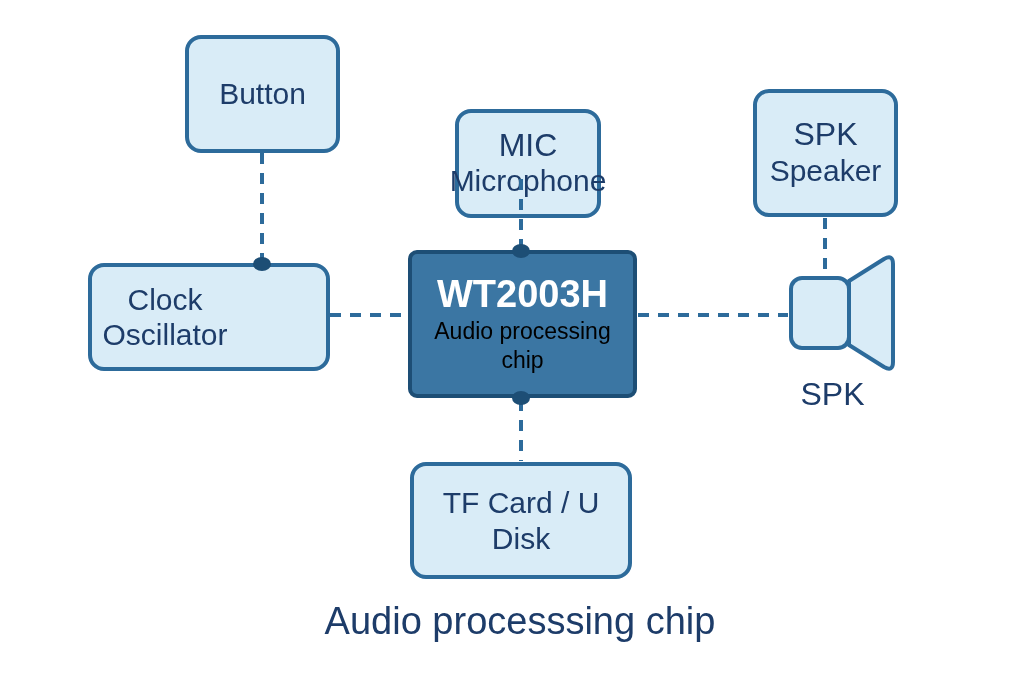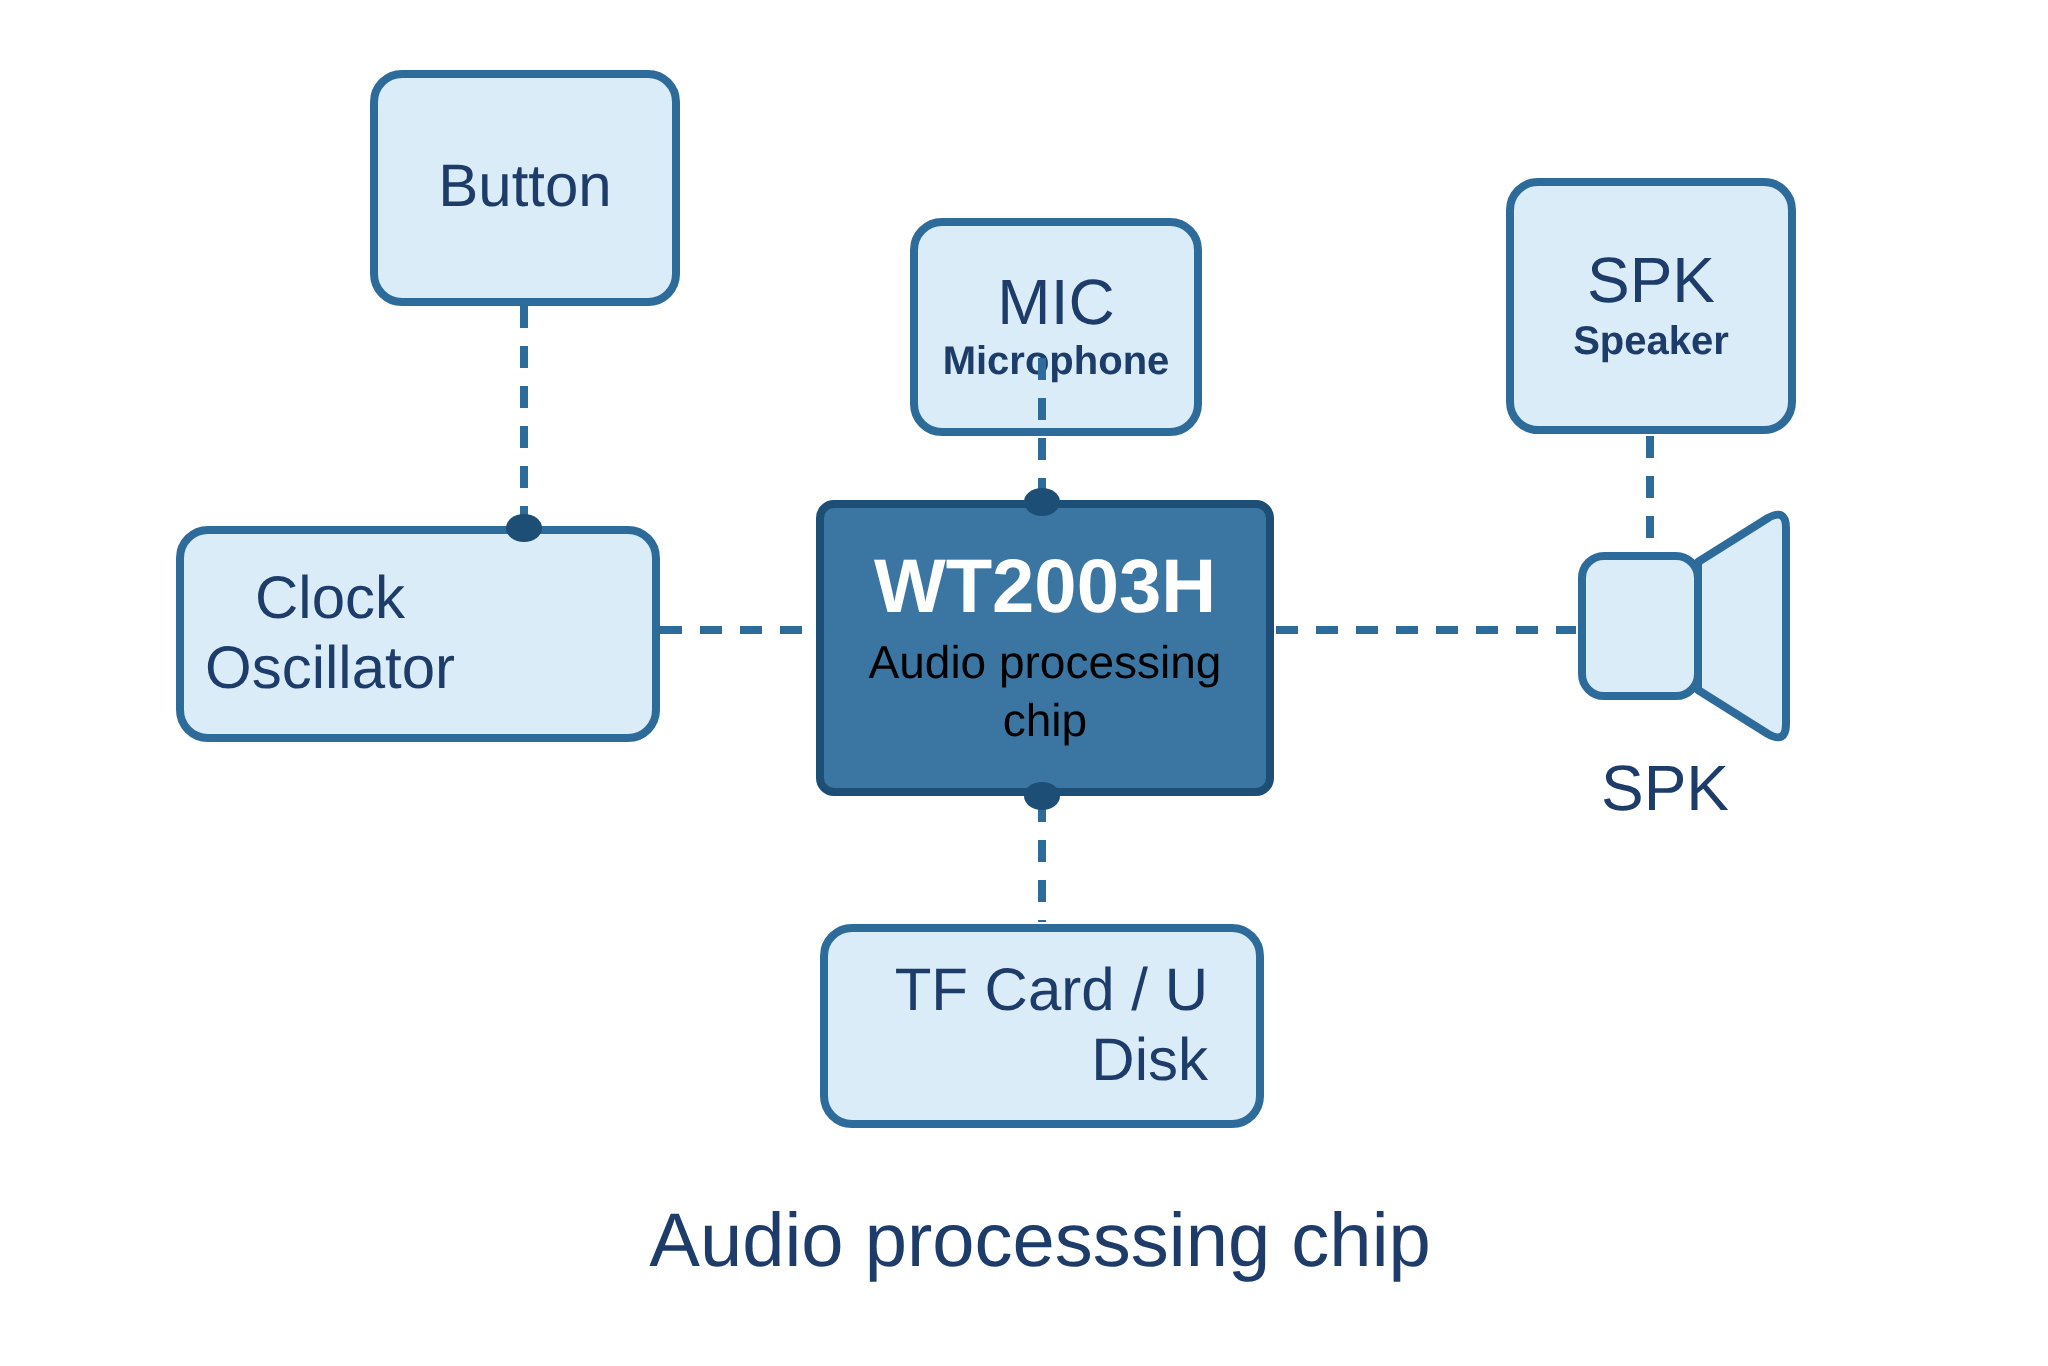--- a/index.html
+++ b/index.html
@@ -48,22 +48,22 @@
     line-height:1.18;
     color:var(--text);
   }
   .node .title{
     font-size:32px;
     font-weight:500;
     line-height:1.1;
     color:var(--text);
   }
   .node .subtitle{
-    font-size:20px;
-    font-weight:700;
+    font-size:30px;
+    font-weight:400;
     line-height:1.2;
     color:var(--text);
   }
   .combo{
     flex-direction:column;
     align-items:stretch;
     padding:0;
   }
   .combo .cell{
     display:flex;
@@ -154,21 +154,21 @@
     <div class="cell cell-clock">
       <span class="lbl">Clock Oscillator</span>
     </div>
   </div>
 
   <div class="node chip" style="left:408px;top:250px;width:229px;height:148px;">
     <span class="title">WT2003H</span>
     <span class="subtitle">Audio processing chip</span>
   </div>
 
-  <div class="node" style="left:410px;top:462px;width:222px;height:102px;padding:0 24px;text-align:right;">
+  <div class="node" style="left:410px;top:462px;width:222px;height:117px;padding:0 24px;">
     <span class="lbl">TF Card / U Disk</span>
   </div>
 
   <div class="icon-label">SPK</div>
 
   <div class="caption">Audio processsing chip</div>
 
 </div>
 
 </body></html>

